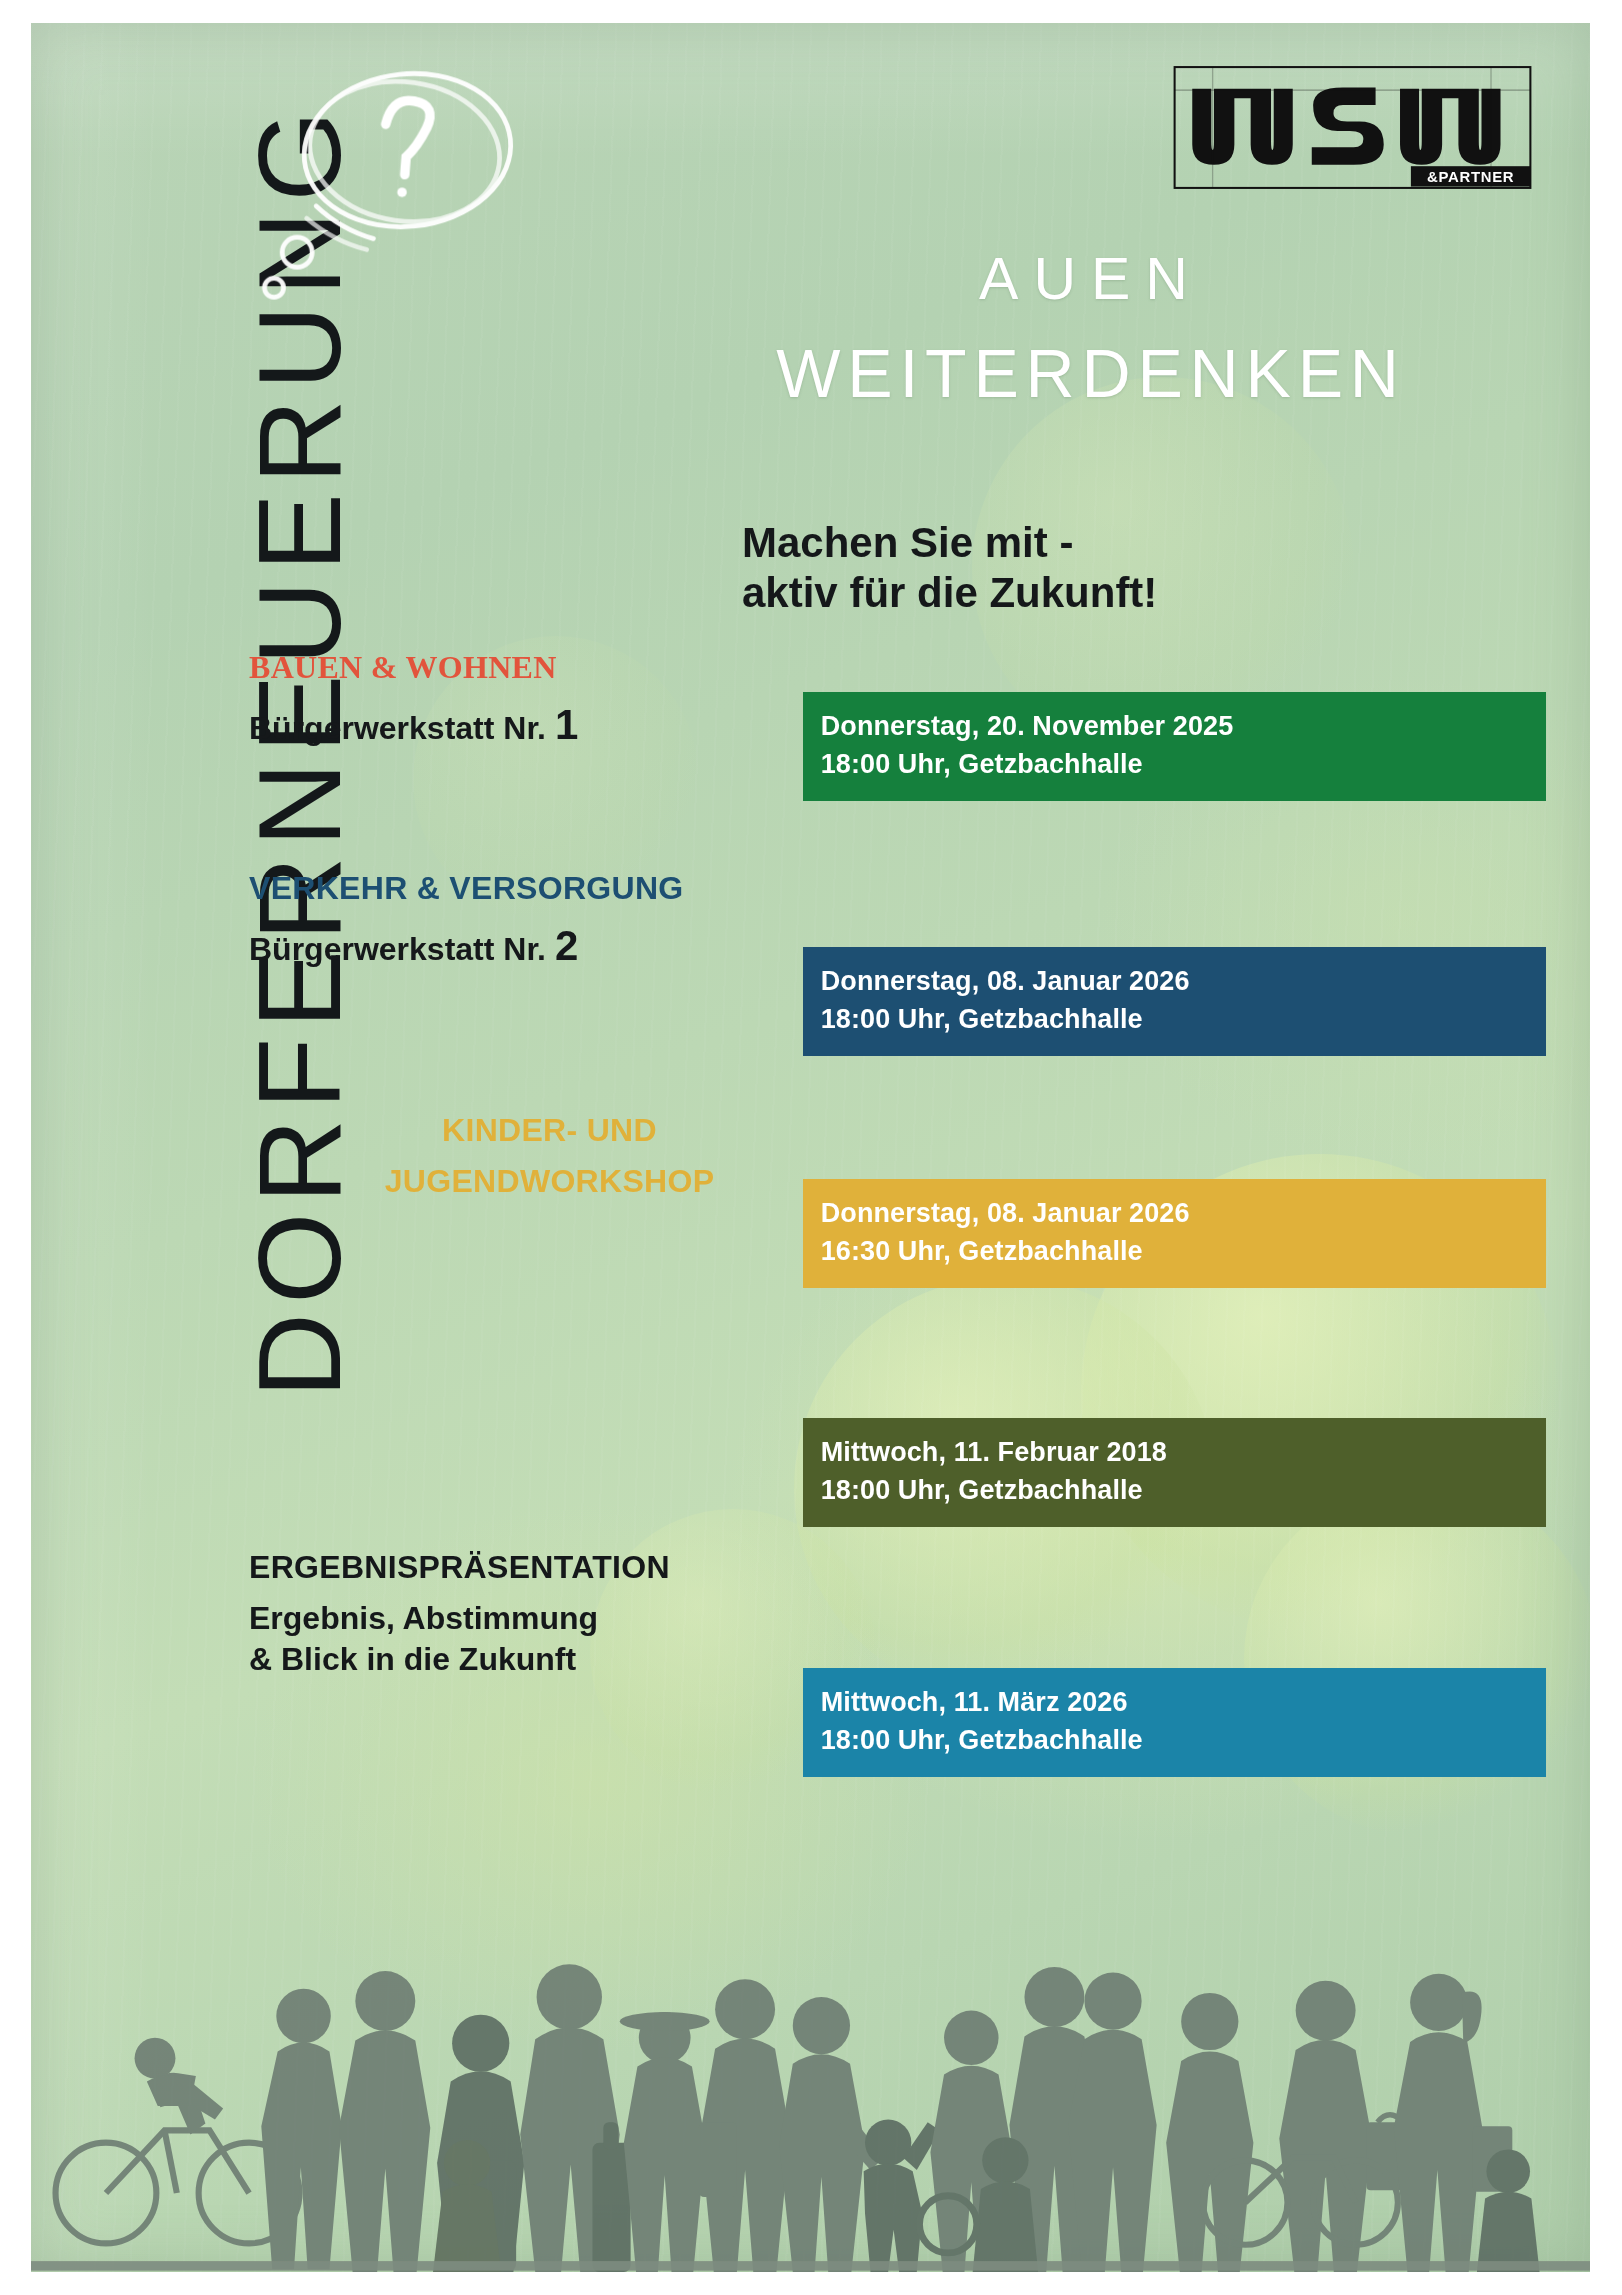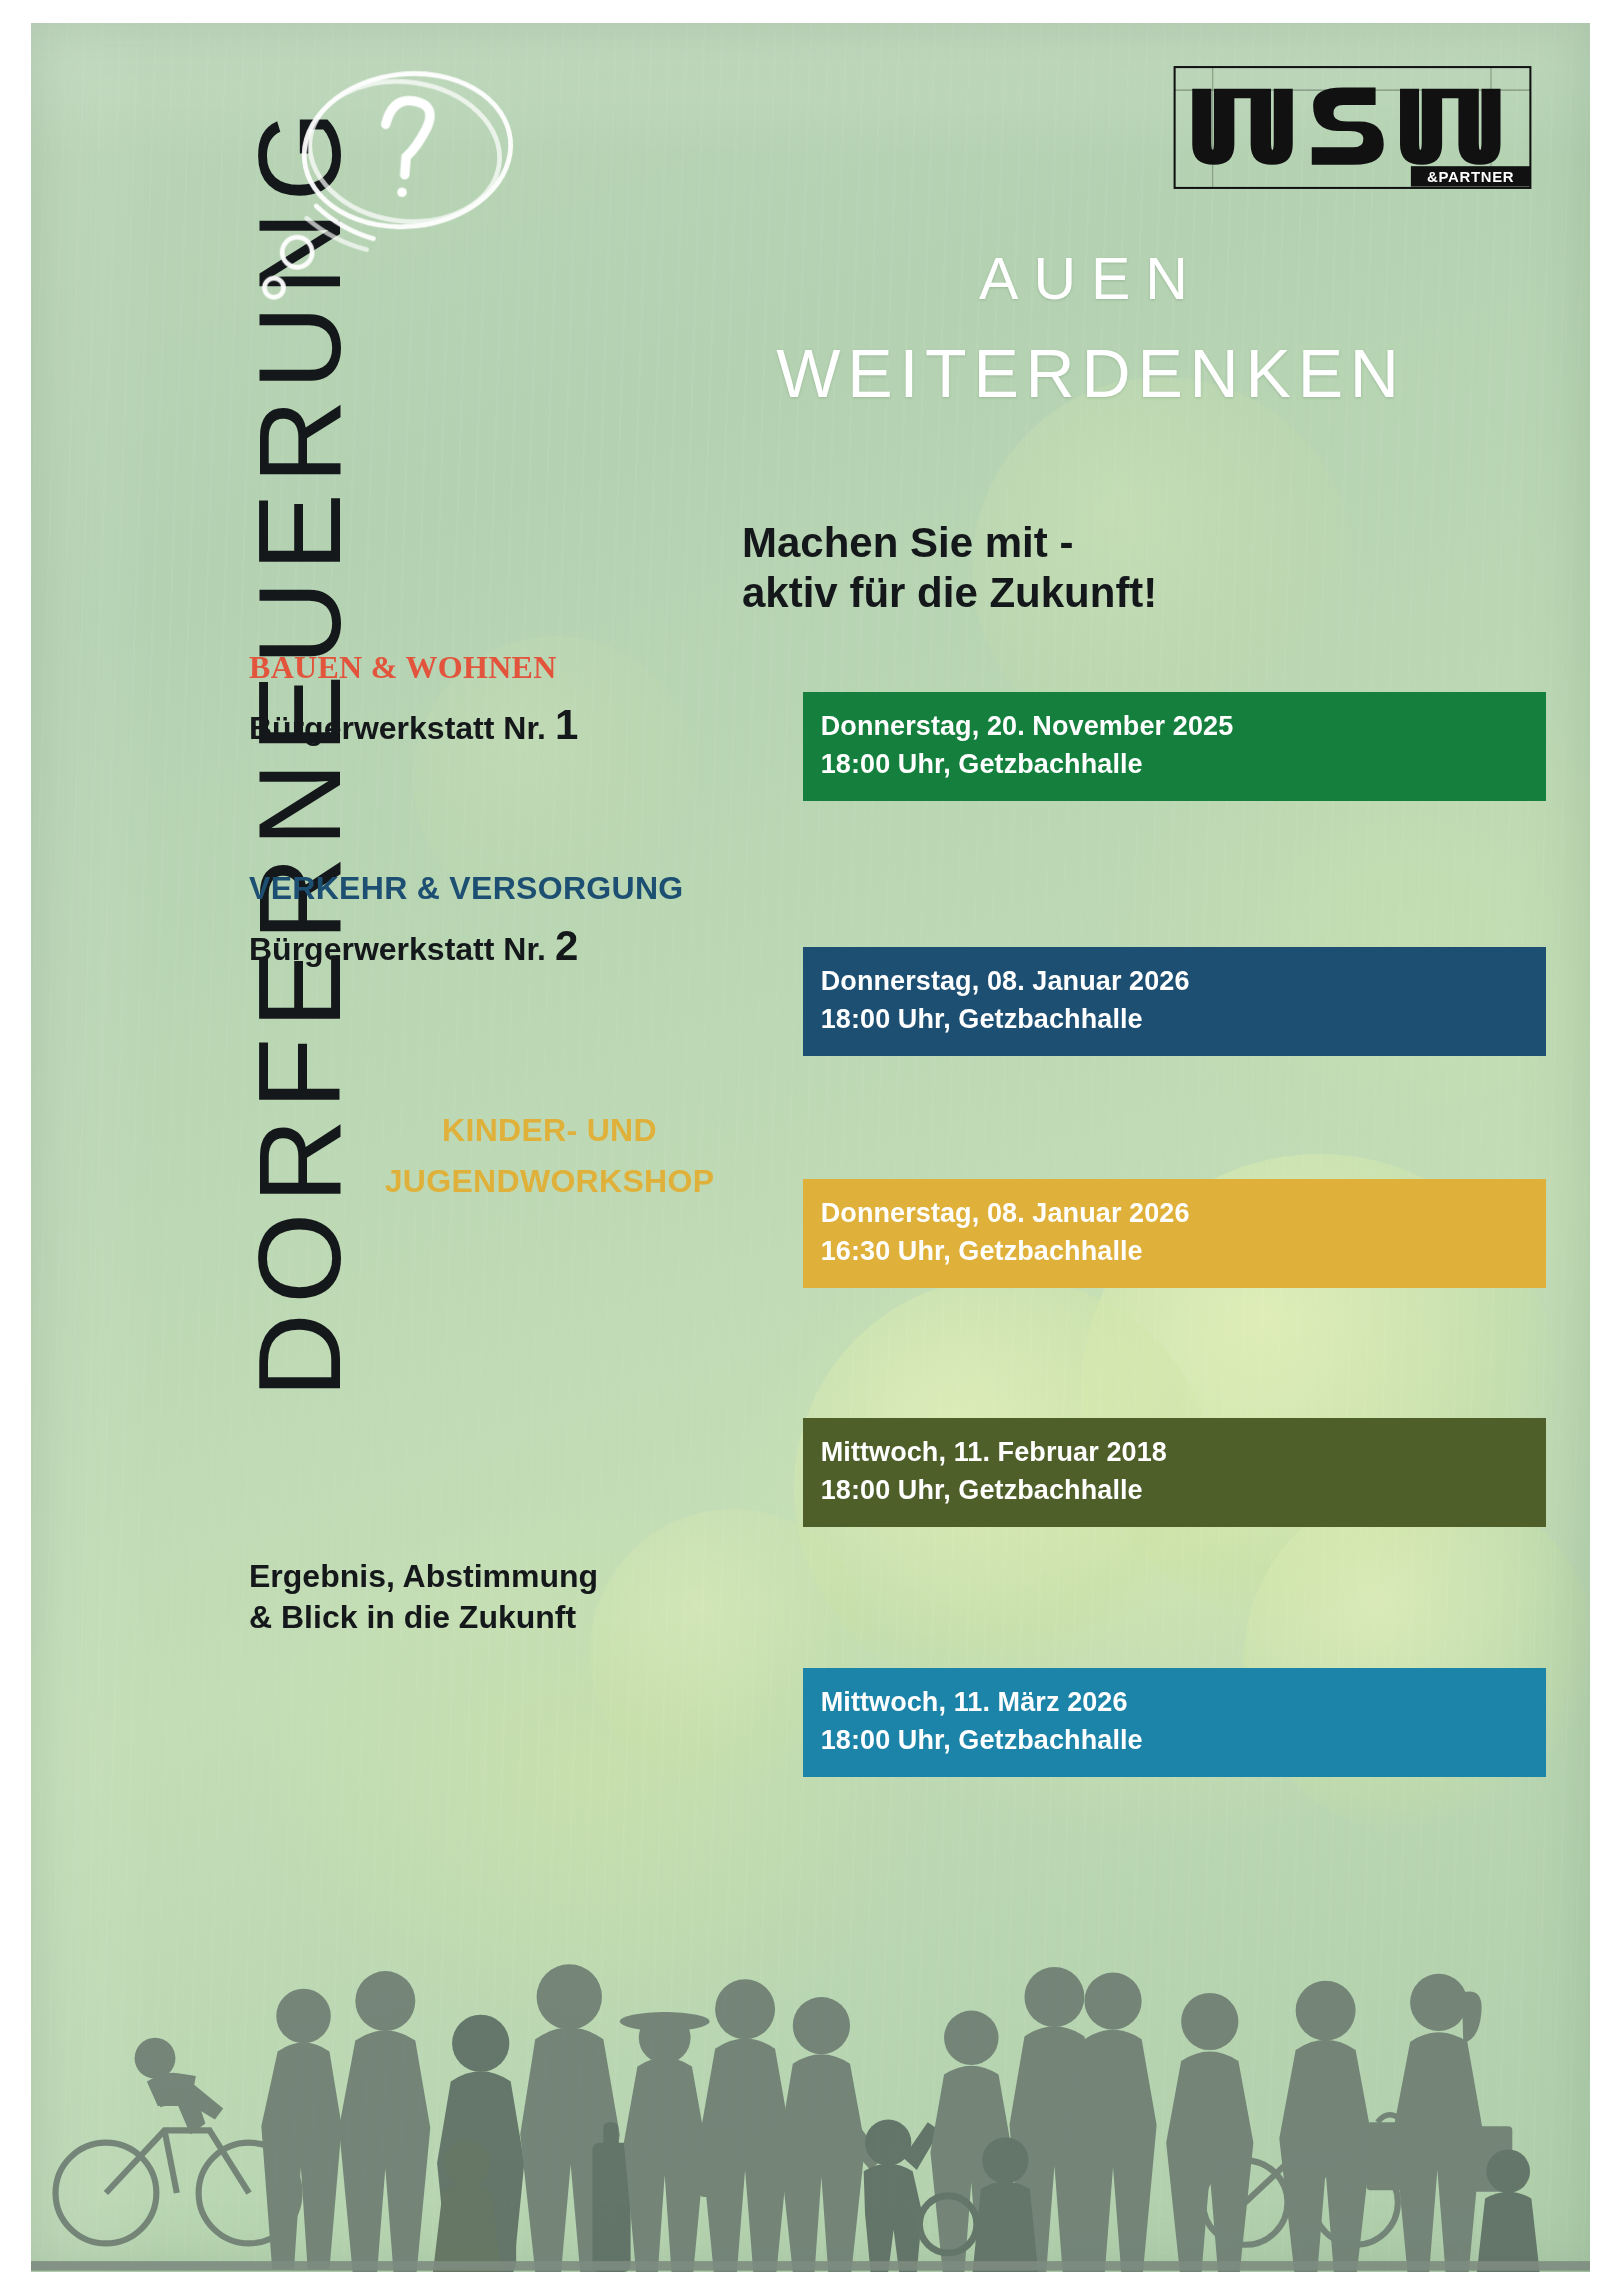--- a/index.html
+++ b/index.html
@@ -274,20 +274,21 @@
     <div class="line">Donnerstag, 08. Januar 2026</div>
     <div class="line">16:30 Uhr, Getzbachhalle</div>
   </div>
 
   <div class="bar" style="top:1418px; background:#4e5f2a;">
     <div class="line">Mittwoch, 11. Februar 2018</div>
     <div class="line">18:00 Uhr, Getzbachhalle</div>
   </div>
 
   <div class="entry" style="left:249px; top:1546px; width:668px;">
+    <div class="cat" style="color:#15181a;">ERGEBNISPRÄSENTATION</div>
     <div class="sub" style="white-space: pre-line;">Ergebnis, Abstimmung
 &amp; Blick in die Zukunft</div>
   </div>
   <div class="bar" style="top:1668px; background:#1b84a8;">
     <div class="line">Mittwoch, 11. März 2026</div>
     <div class="line">18:00 Uhr, Getzbachhalle</div>
   </div>
 
   <div class="silhouettes">
     <svg viewBox="0 0 2288 520" width="1559" height="354" preserveAspectRatio="none" xmlns="http://www.w3.org/2000/svg">

